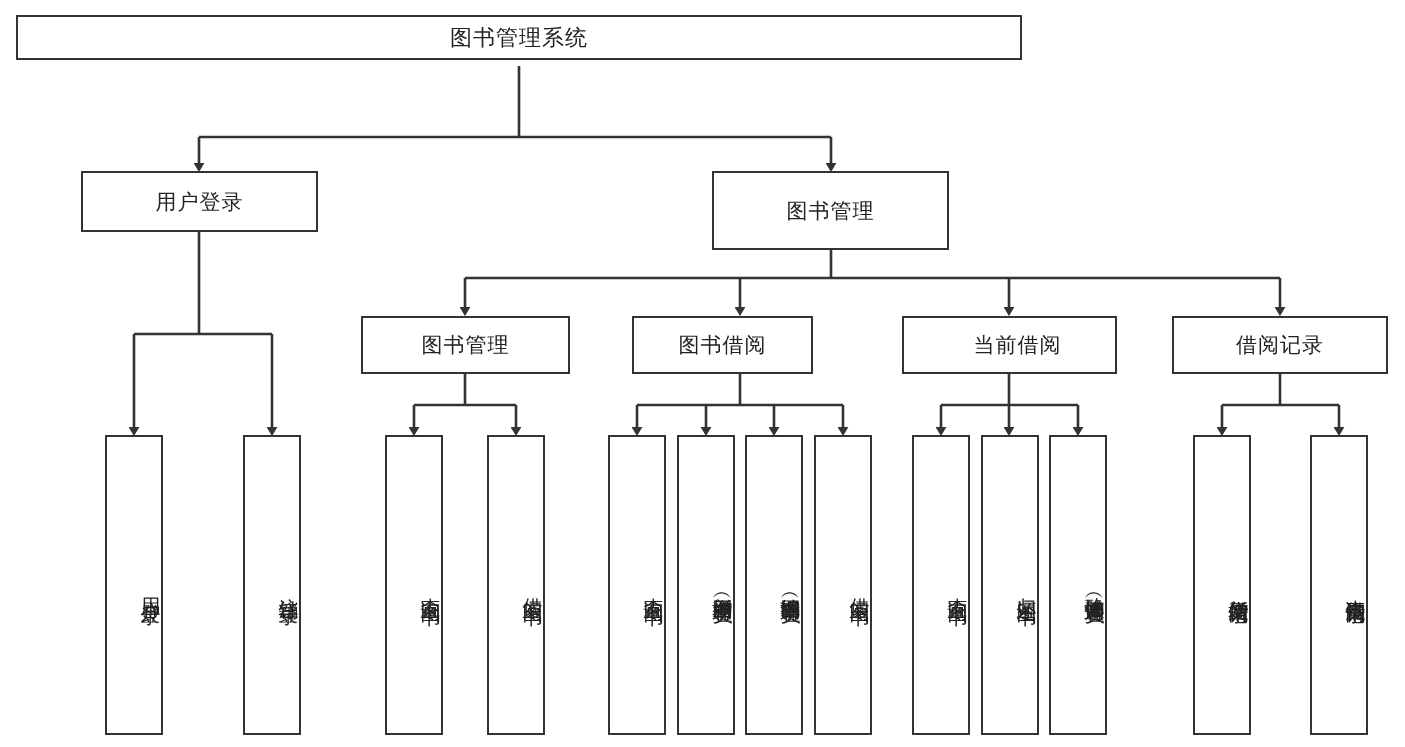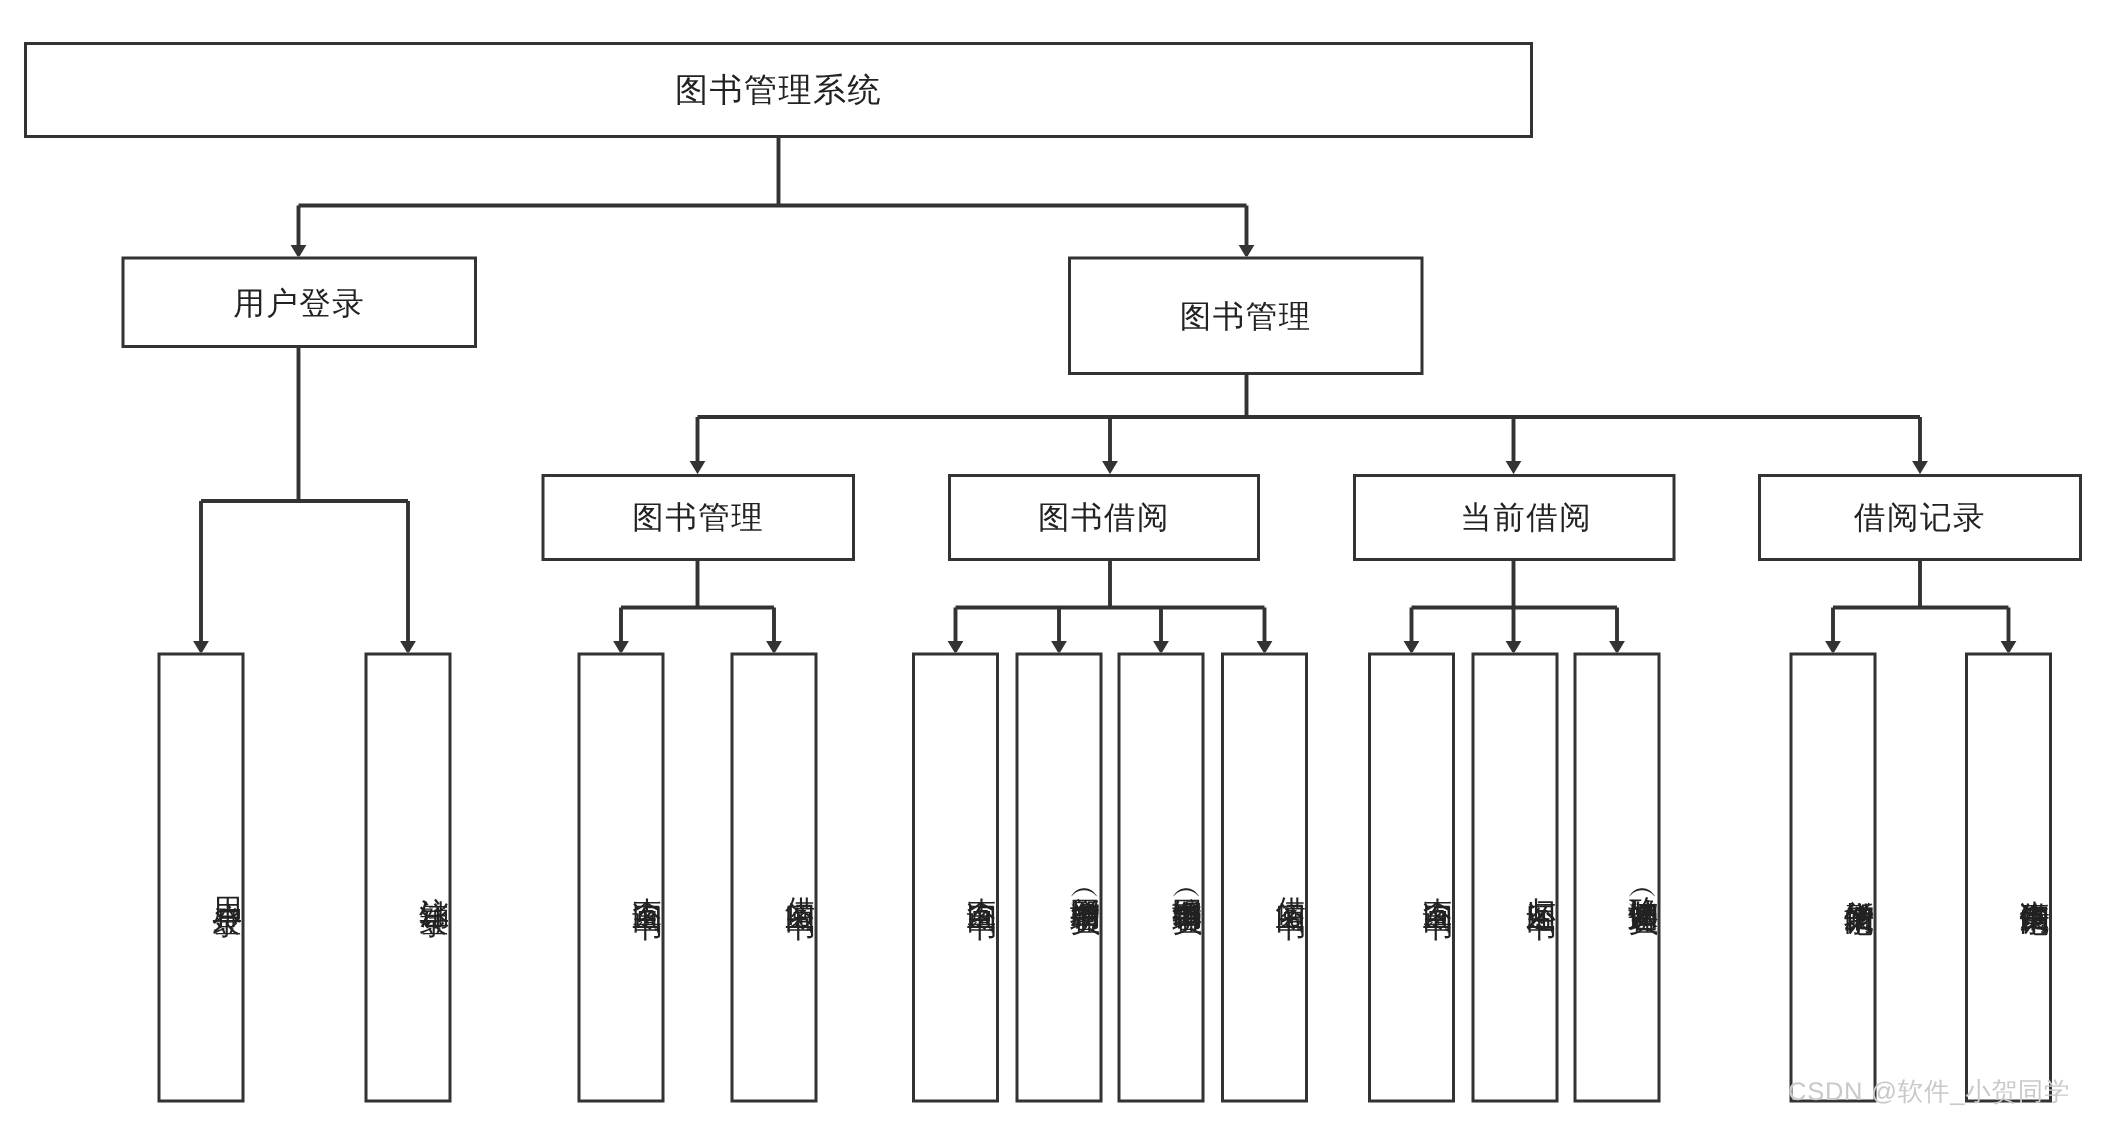--- a/index.html
+++ b/index.html
@@ -118,35 +118,35 @@
       <path d="M 1009 405 L 1009 428" marker-end="url(#arrow)"></path>
       <path d="M 1078 405 L 1078 428" marker-end="url(#arrow)"></path>
 
       <path d="M 1280 374 L 1280 405"></path>
       <path d="M 1222 405 L 1339 405"></path>
       <path d="M 1222 405 L 1222 428" marker-end="url(#arrow)"></path>
       <path d="M 1339 405 L 1339 428" marker-end="url(#arrow)"></path>
     </g>
   </svg>
 
-  <div class="node h root" style="left:16px; top:28px; width:1006px; height:64px;">
+  <div class="node h root" style="left:16px; top:15px; width:1006px; height:45px;">
     <span class="label">图书管理系统</span>
   </div>
 
   <div class="node h" style="left:81px; top:171px; width:237px; height:61px;">
     <span class="label">用户登录</span>
   </div>
   <div class="node h" style="left:712px; top:171px; width:237px; height:79px;">
     <span class="label">图书管理</span>
   </div>
 
   <div class="node h" style="left:361px; top:316px; width:209px; height:58px;">
     <span class="label">图书管理</span>
   </div>
-  <div class="node h" style="left:632px; top:316px; width:208px; height:58px;">
+  <div class="node h" style="left:632px; top:316px; width:181px; height:58px;">
     <span class="label">图书借阅</span>
   </div>
   <div class="node h" style="left:902px; top:316px; width:215px; height:58px;padding-left:16px;">
     <span class="label">当前借阅</span>
   </div>
   <div class="node h" style="left:1172px; top:316px; width:216px; height:58px;text-align:right;">
     <span class="label">借阅记录</span>
   </div>
 
   <div class="node v" style="left:105px; top:435px; width:58px; height:300px;">
@@ -186,15 +186,14 @@
     <span class="label">确认归还（管理员）</span>
   </div>
 
   <div class="node v tall" style="left:1193px; top:435px; width:58px; height:300px;">
     <span class="label">新增借阅记录</span>
   </div>
   <div class="node v tall" style="left:1310px; top:435px; width:58px; height:300px;">
     <span class="label">查询借阅记录</span>
   </div>
 
-  <div class="watermark" style="left:1192px; top:716px;">CSDN @软件_小贺同学</div>
 
 </div>
 
 </body></html>

